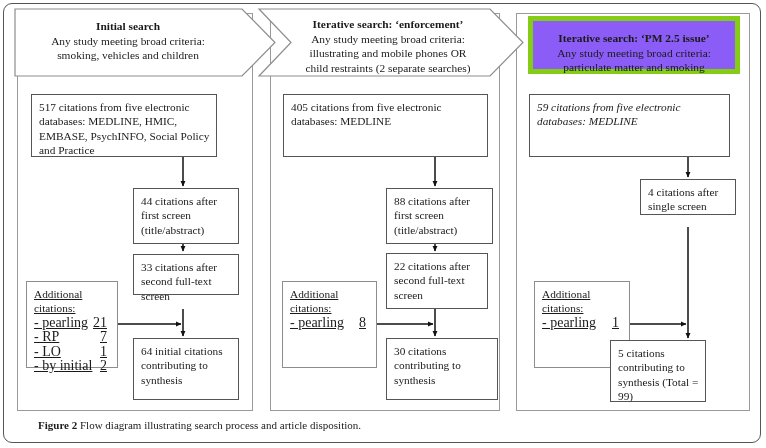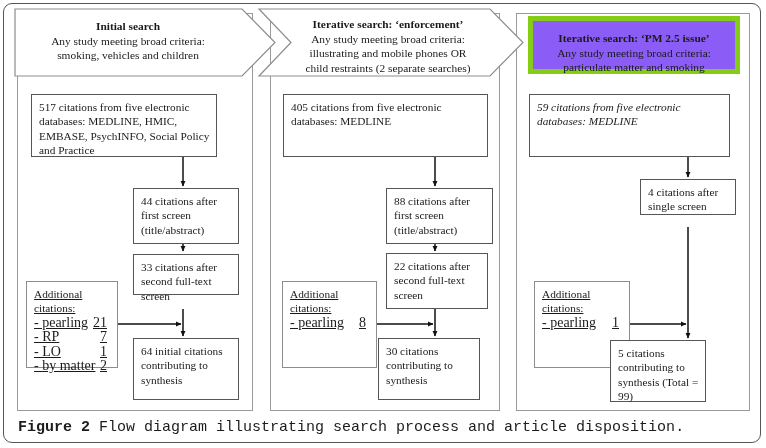--- a/index.html
+++ b/index.html
@@ -68,21 +68,21 @@
   #c1-source{left:27px;top:90px;width:186px;height:63px;}
   #c1-first{left:129px;top:184px;width:106px;height:56px;}
   #c1-second{left:129px;top:250px;width:106px;height:41px;}
   #c1-final{left:129px;top:334px;width:106px;height:62px;}
   #c1-add{left:22px;top:277px;width:92px;height:87px;}
 
   
   #c2-source{left:279px;top:90px;width:205px;height:63px;}
   #c2-first{left:382px;top:184px;width:107px;height:56px;}
   #c2-second{left:382px;top:249px;width:102px;height:56px;}
-  #c2-final{left:374px;top:334px;width:102px;height:62px;}
+  #c2-final{left:382px;top:334px;width:112px;height:62px;}
   #c2-add{left:278px;top:277px;width:95px;height:87px;}
 
   
   #c3-source{left:525px;top:90px;width:201px;height:63px;font-style:italic;}
   #c3-first{left:636px;top:175px;width:96px;height:36px;}
   #c3-final{left:606px;top:336px;width:96px;height:62px;}
   #c3-add{left:530px;top:277px;width:96px;height:87px;}
 
   
   .add-list{margin:0;padding:0;list-style:none;}
@@ -91,23 +91,23 @@
     font-size:14px;line-height:14.4px;
   }
   .add-list .lbl{display:inline-block;}
   .add-list .val{margin-left:auto;padding-right:4px;}
 
   
   .conn{position:absolute;left:0;top:0;width:766px;height:448px;pointer-events:none;}
 
   
   #caption{
-    position:absolute;left:14px;top:415px;width:700px;
-    font-family:Liberation Mono, monospace;
-    font-size:15px;color:#1c1c1c;
+    position:absolute;left:34px;top:415px;width:700px;
+    font-family:Liberation Serif, serif;
+    font-size:11px;color:#1c1c1c;
     white-space:nowrap;
   }
   #caption .cap-lead{font-weight:bold;}
 </style>
 </head>
 <body>
 
 <div id="figure-frame">
 
   <div class="panel" id="panel-1"></div>
@@ -158,21 +158,21 @@
       </li>
       <li>
         <span class="lbl">- RP</span>
         <span class="val">7</span>
       </li>
       <li>
         <span class="lbl">- LO</span>
         <span class="val">1</span>
       </li>
       <li>
-        <span class="lbl">- by matter</span>
+        <span class="lbl">- by initial</span>
         <span class="val">2</span>
       </li>
     </ul>
   </div>
   <div class="box" id="c1-final">64 initial citations contributing to synthesis</div>
 
   <div class="box" id="c2-source">405 citations from five electronic databases: MEDLINE</div>
   <div class="box" id="c2-first">88 citations after first screen (title/abstract)</div>
   <div class="box" id="c2-second">22 citations after second full-text screen</div>
   <div class="box thin" id="c2-add">

